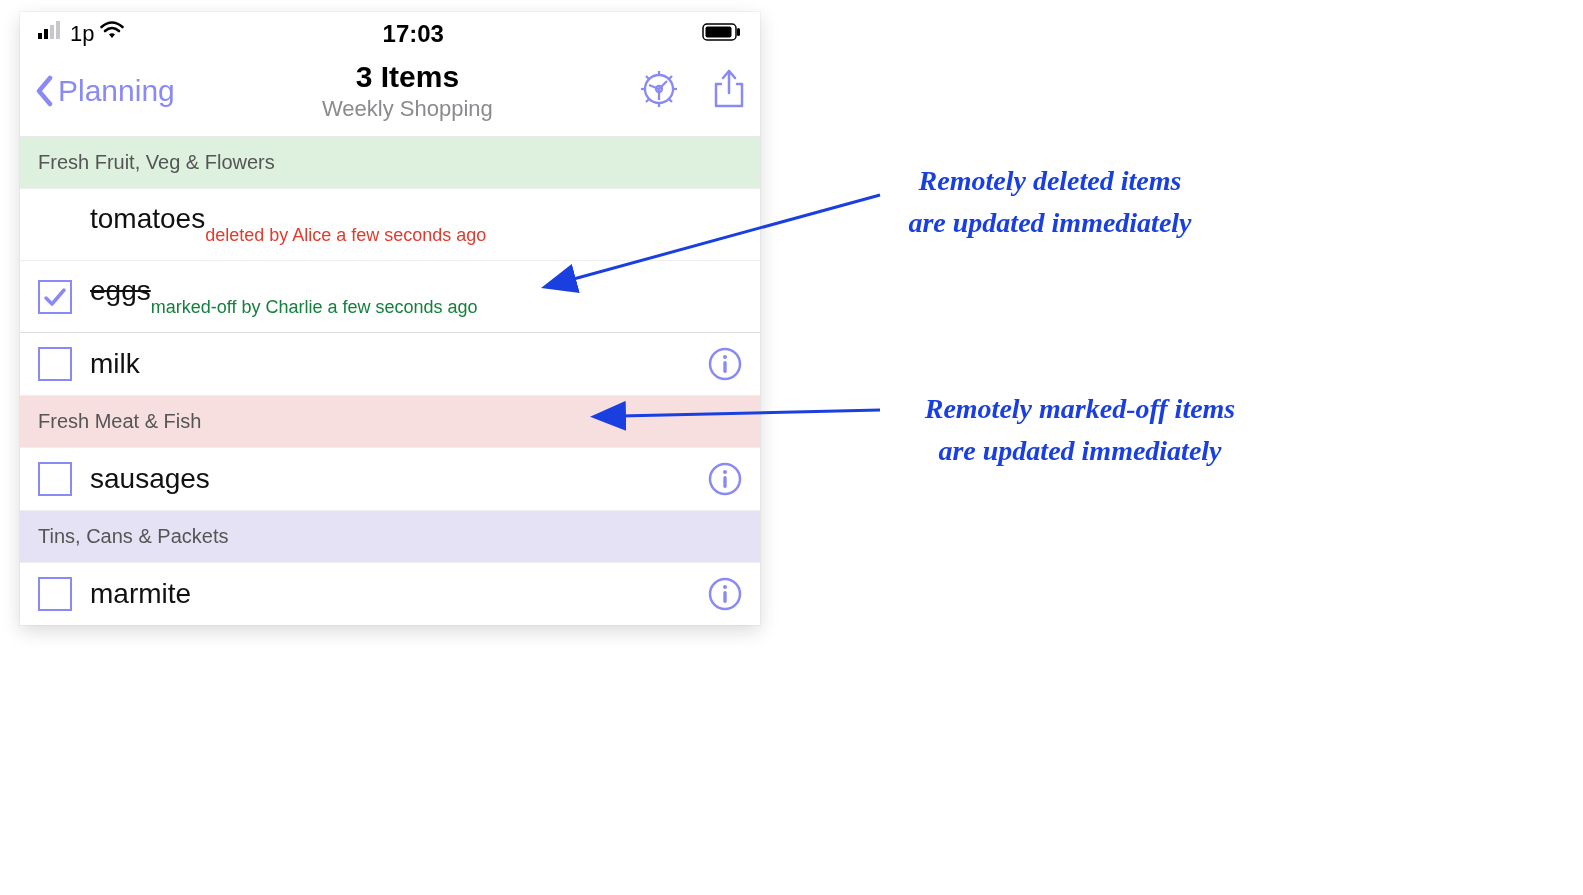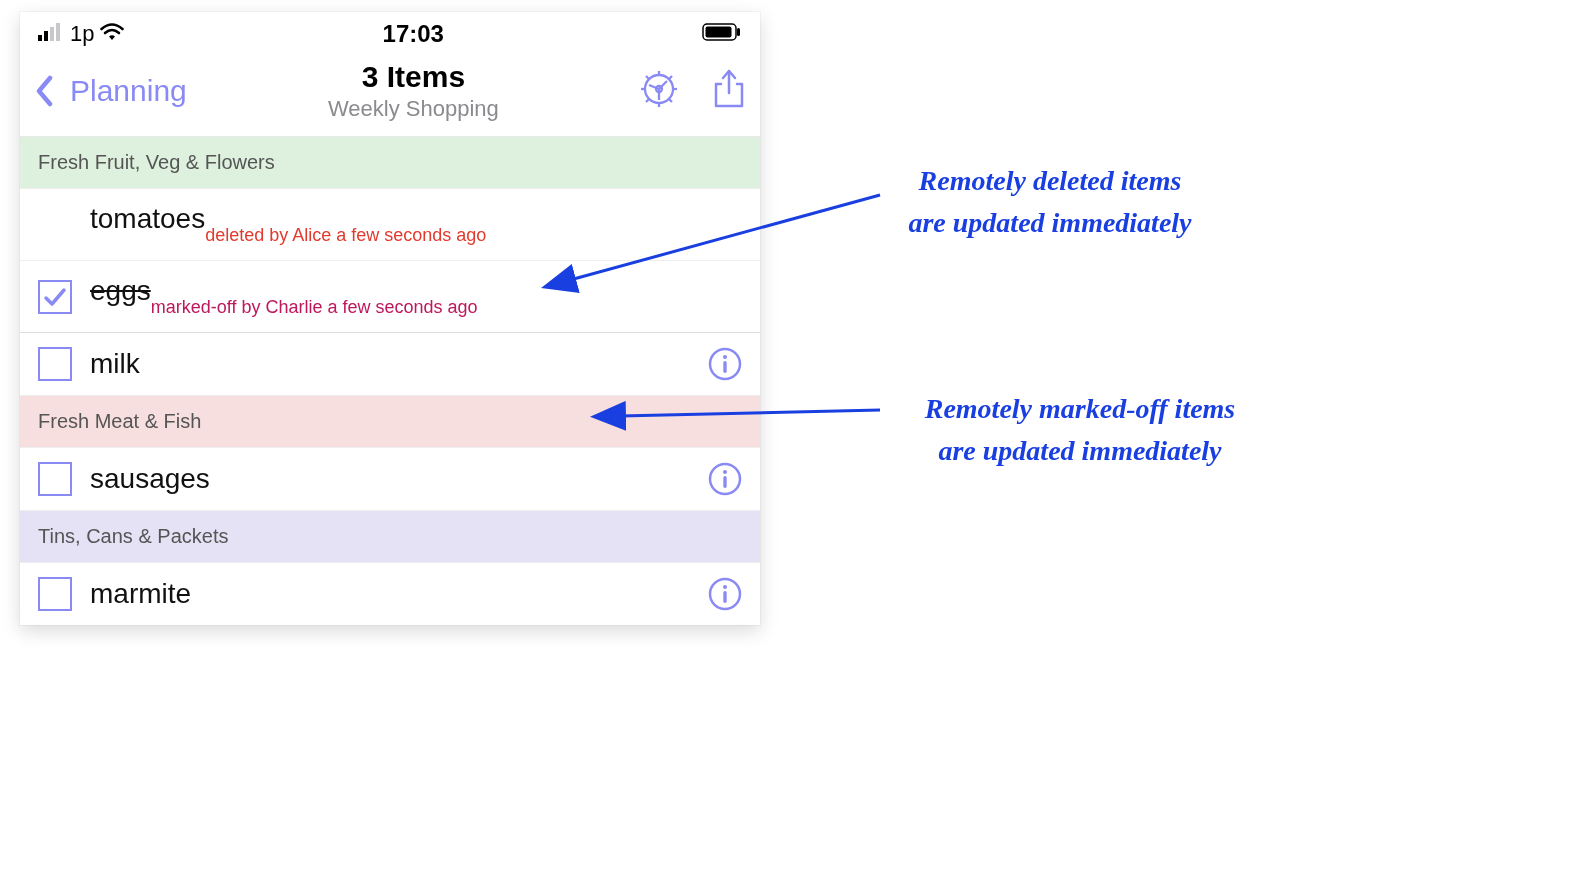--- a/index.html
+++ b/index.html
@@ -18,31 +18,31 @@
     background: #fff;
     box-shadow: 0 6px 18px rgba(0,0,0,0.15), 0 0 0 1px rgba(0,0,0,0.03);
   }
   .statusbar {
     display: flex;
     align-items: center;
     justify-content: space-between;
     padding: 8px 18px 4px 18px;
     height: 40px;
   }
-  .statusbar .left { display:flex; align-items:center; gap:6px; }
+  .statusbar .left { display:flex; gap:6px; }
   .statusbar .carrier { font-size: 22px; font-weight: 500; }
   .statusbar .time { font-size: 24px; font-weight: 600; }
   .navbar {
     display: flex;
     align-items: center;
     padding: 8px 14px 14px 14px;
     border-bottom: 1px solid #e8e8e8;
   }
   .back {
-    display:flex; align-items:center; gap:16px;
+    display:flex; align-items:center; gap:4px;
     color: #8a8af5; font-size: 30px; font-weight: 400;
     cursor: pointer;
     text-align: center;
   }
   .titleblock { flex:1; text-align:center; }
   .titleblock .title { font-size: 30px; font-weight: 700; }
   .titleblock .subtitle { font-size: 22px; color: #8a8a8f; margin-top:2px; }
   .navicons { display:flex; gap:34px; align-items:center; }
   .navicons .icon { color:#8a8af5; cursor:pointer; }
   .section-header {
@@ -69,21 +69,21 @@
     display:flex; align-items:center; justify-content:center;
     cursor:pointer;
     flex-shrink:0;
   }
   .checkbox.blank-space { border: none; }
   .item-col { flex:1; display:flex; flex-direction:row; }
   .item-name { font-size: 28px; font-weight:400; color:#111; }
   .item-name.struck { text-decoration: line-through; }
   .substatus { font-size: 18px; margin-top: 22px; text-align: right; }
   .substatus.deleted { color: #e23b2e; }
-  .substatus.marked  { color: #be185d; }
+  .substatus.marked  { color: #15803d; }
   .info-icon { color:#8a8af5; cursor:pointer; width:34px; height:34px; flex-shrink:0; }
   .row.subborder { border-bottom:1px solid #ddd; }
   
   .annotation {
     position: absolute;
     color: #1a3fe0;
     font-family: 'Segoe Script', 'Comic Sans MS', cursive;
     font-size: 28px;
     font-style: italic;
     font-weight: 600;

